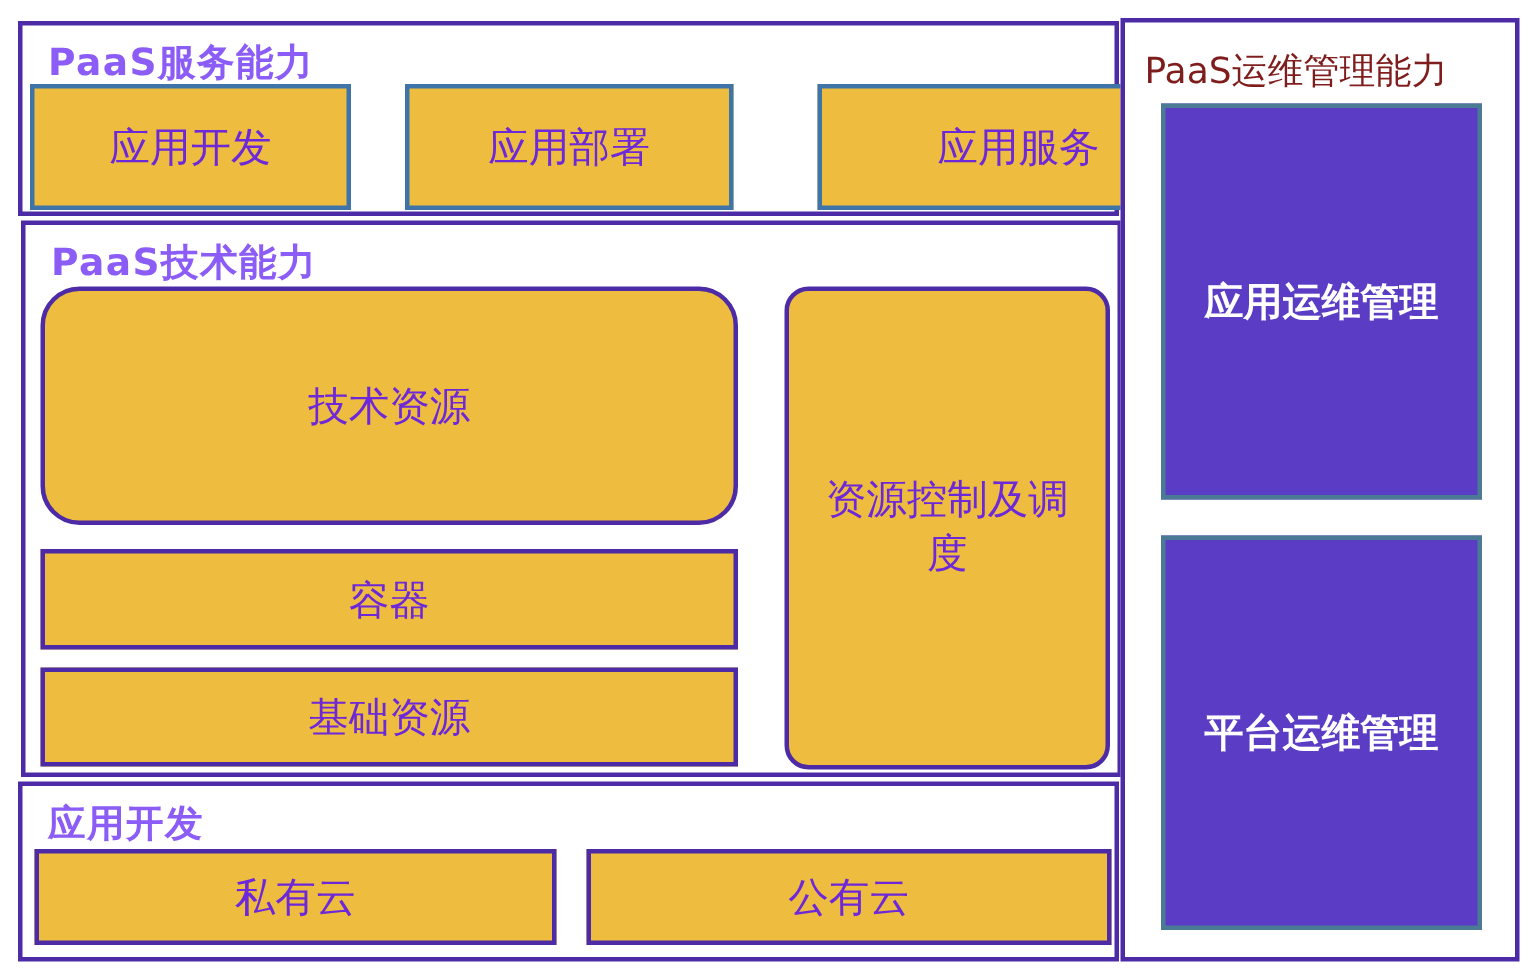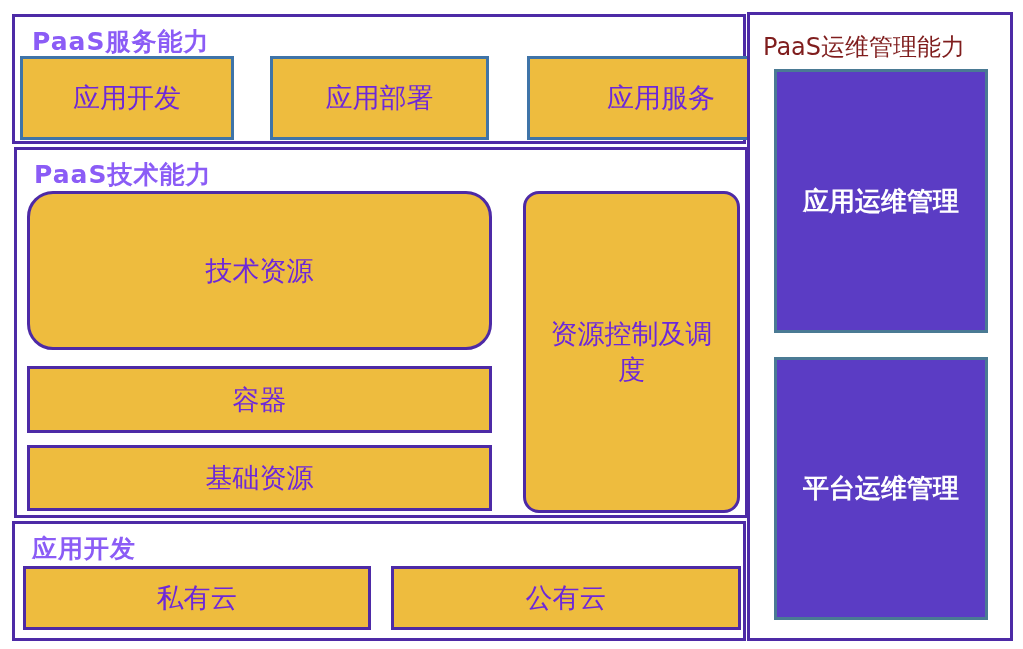--- a/index.html
+++ b/index.html
@@ -40,21 +40,21 @@
     font-size: 27px;
     color: #6d28d9;
   }
   .blue-border   { border: 3px solid #3F74A8; }
   .purple-border { border: 3px solid #4D2AA6; }
 
   
   .sec-service { left: 12px; top: 14px; width: 734px; height: 130px; }
   .svc-box-1 { left: 5px;   top: 39px; width: 214px; height: 84px; }
   .svc-box-2 { left: 255px; top: 39px; width: 219px; height: 84px; }
-  .svc-box-3 { left: 512px; top: 39px; width: 236px; height: 84px; padding-left: 32px; }
+  .svc-box-3 { left: 530px; top: 39px; width: 236px; height: 84px; padding-left: 32px; }
 
   
   .sec-tech { left: 14px; top: 147px; width: 734px; height: 371px; }
   .tech-box-1 { left: 10px; top: 41px;  width: 465px; height: 159px; border-radius: 26px; }
   .tech-box-2 { left: 10px; top: 216px; width: 465px; height: 67px; }
   .tech-box-3 { left: 10px; top: 295px; width: 465px; height: 66px; }
   .tech-side  { left: 506px; top: 41px; width: 217px; height: 322px; border-radius: 16px; }
   .tech-side .wrap-label { max-width: 182px; line-height: 1.35; }
 
   

